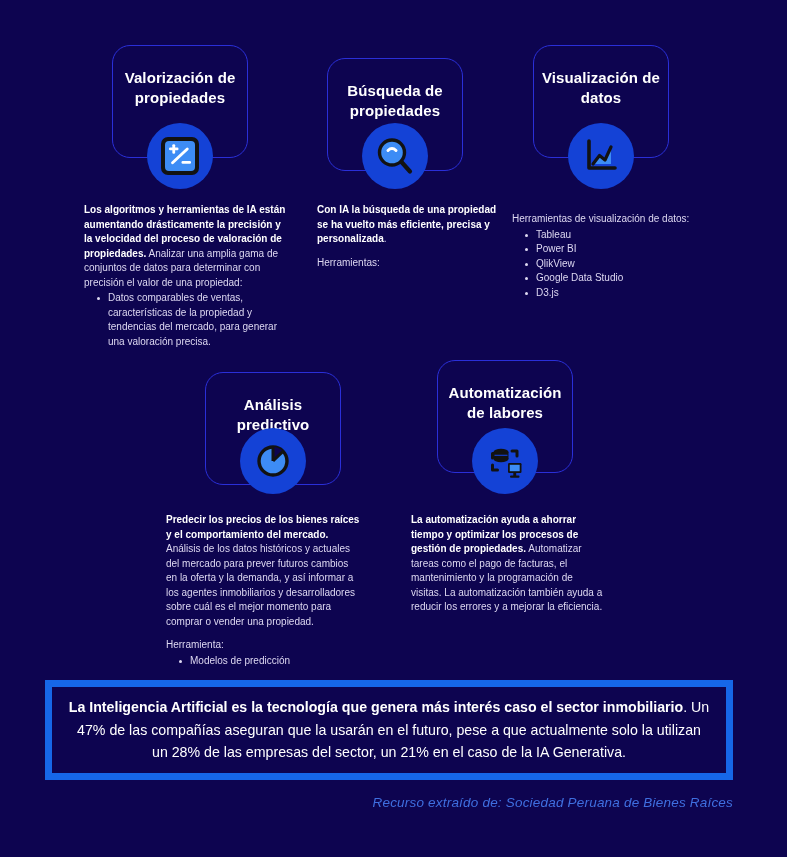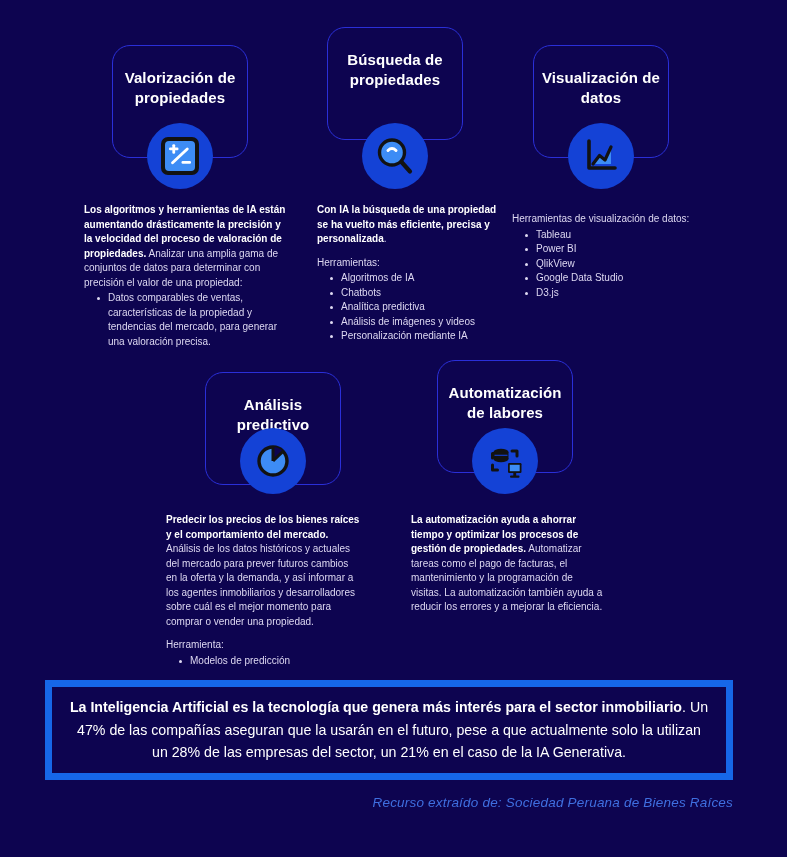--- a/index.html
+++ b/index.html
@@ -149,21 +149,21 @@
     <svg width="42" height="42" viewBox="0 0 42 42">
       <rect x="2" y="2" width="38" height="38" rx="7" fill="#121212"></rect>
       <rect x="6" y="6" width="30" height="30" rx="4" fill="#3d8cf5"></rect>
       <rect x="10" y="12.5" width="9.5" height="2.8" rx="1.2" fill="#ffffff"></rect>
       <rect x="13.35" y="9.15" width="2.8" height="9.5" rx="1.2" fill="#ffffff"></rect>
       <rect x="22.5" y="26" width="9.5" height="2.8" rx="1.2" fill="#ffffff"></rect>
       <rect x="9.5" y="19.4" width="23" height="2.9" rx="1.45" fill="#ffffff" transform="rotate(-43 21 21)"></rect>
     </svg>
   </div>
 
-  <div class="card" style="left:327px; top:27px; width:136px; height:113px;">
+  <div class="card" style="left:327px; top:58px; width:136px; height:113px;">
     <div class="card-title">
       <span>Búsqueda de</span><br>
       <span>propiedades</span>
     </div>
   </div>
   <div class="icon-badge" style="left:362px; top:123px;">
     <svg width="42" height="42" viewBox="0 0 42 42">
       <circle cx="18" cy="17.5" r="12.5" fill="#3d8cf5" stroke="#121212" stroke-width="3.4"></circle>
       <path d="M14 15.5 Q18 11.5 22 15.5" stroke="#ffffff" stroke-width="3" fill="none" stroke-linecap="round"></path>
       <line x1="27.5" y1="27" x2="36" y2="36.5" stroke="#121212" stroke-width="4.2" stroke-linecap="round"></line>
@@ -188,27 +188,20 @@
     <p><b>Los algoritmos y herramientas de IA están aumentando drásticamente la precisión y la velocidad del proceso de valoración de propiedades.</b><span> Analizar una amplia gama de conjuntos de datos para determinar con precisión el valor de una propiedad:</span></p>
     <ul>
       <li>Datos comparables de ventas, características de la propiedad y tendencias del mercado, para generar una valoración precisa.</li>
     </ul>
   </div>
 
   <div class="body-block" style="left:317px; top:203px; width:185px;">
     <p><b>Con IA la búsqueda de una propiedad se ha vuelto más eficiente, precisa y personalizada</b><span>.</span></p>
     <div class="spacer"></div>
     <p>Herramientas:</p>
-    <ul>
-      <li>Algoritmos de IA</li>
-      <li>Chatbots</li>
-      <li>Analítica predictiva</li>
-      <li>Análisis de imágenes y videos</li>
-      <li>Personalización mediante IA</li>
-    </ul>
   </div>
 
   <div class="body-block" style="left:512px; top:203px; width:196px;">
     <div class="spacer"></div>
     <p>Herramientas de visualización de datos:</p>
     <ul>
       <li>Tableau</li>
       <li>Power BI</li>
       <li>QlikView</li>
       <li>Google Data Studio</li>
@@ -266,19 +259,19 @@
     <p><b>Predecir los precios de los bienes raíces y el comportamiento del mercado.</b><span> Análisis de los datos históricos y actuales del mercado para prever futuros cambios en la oferta y la demanda, y así informar a los agentes inmobiliarios y desarrolladores sobre cuál es el mejor momento para comprar o vender una propiedad.</span></p>
     <div class="spacer"></div>
     <p>Herramienta:</p>
     <ul>
       <li>Modelos de predicción</li>
     </ul>
   </div>
 
   <div class="highlight">
     <div class="highlight-inner">
-      <span class="hl-strong">La Inteligencia Artificial es la tecnología que genera más interés para el sector inmobiliario</span><span>. Un 47% de las compañías aseguran que la usarán en el futuro, pese a que actualmente solo la utilizan un 28% de las empresas del sector, un 21% en el caso de la IA Generativa.</span>
+      <span class="hl-strong">La Inteligencia Artificial es la tecnología que genera más interés caso el sector inmobiliario</span><span>. Un 47% de las compañías aseguran que la usarán en el futuro, pese a que actualmente solo la utilizan un 28% de las empresas del sector, un 21% en el caso de la IA Generativa.</span>
     </div>
   </div>
 
   <div class="footer">Recurso extraído de: Sociedad Peruana de Bienes Raíces</div>
 
 </div>
 
 </body></html>

